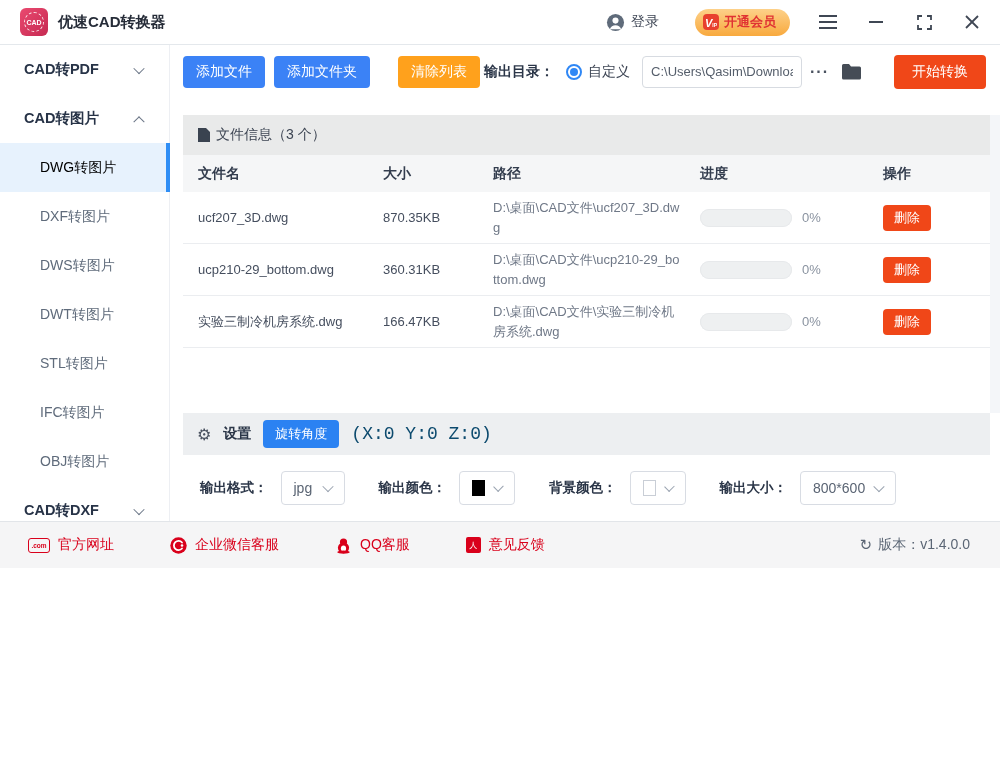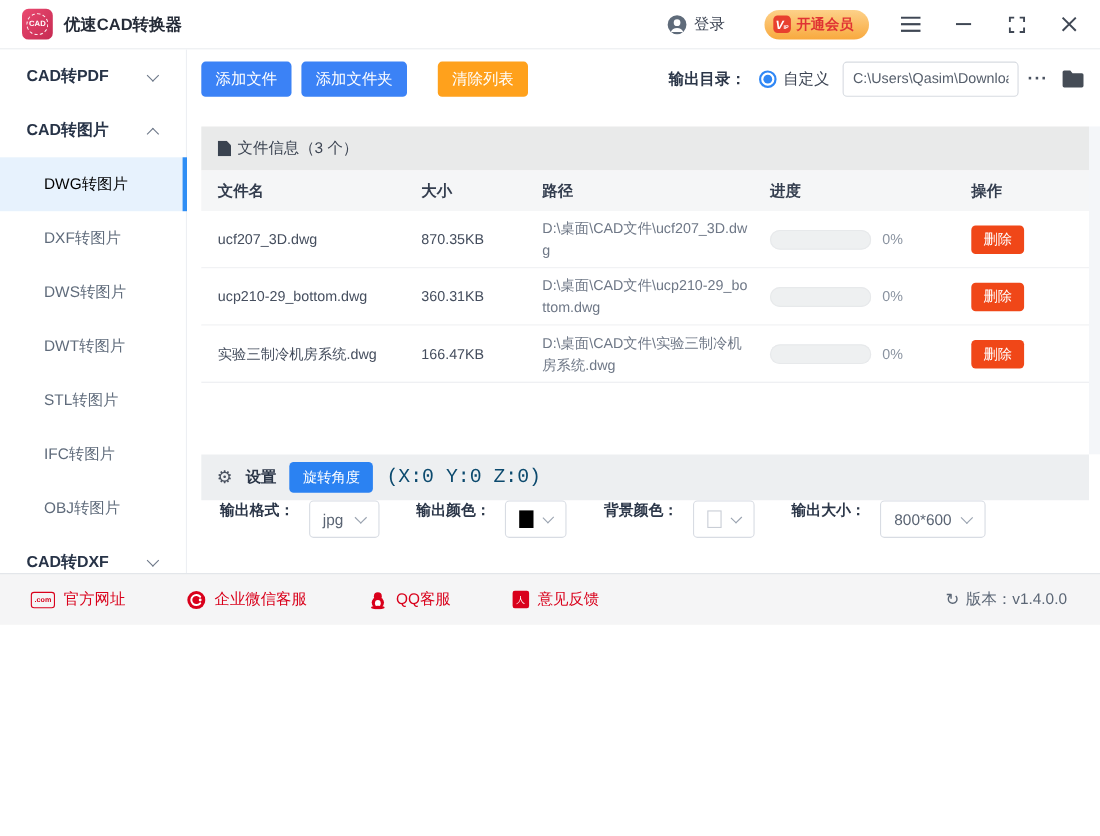--- a/index.html
+++ b/index.html
@@ -85,21 +85,21 @@
     font-size:13px; cursor:pointer; font-family:inherit; }
 
   
   .settings-bar { flex:0 0 42px; margin:0 10px 0 13px; background:#edeff1; display:flex; align-items:center;
     padding:0 14px; gap:12px; }
   .gear { font-size:16px; color:#4a5260; }
   .settings-label { font-size:14px; font-weight:600; color:#2b3648; }
   .btn.rotate { background:#2b82f2; height:28px; font-size:13px; padding:0 12px; }
   .rotation-vals { font-size:18px; color:#0c4a6e;font-family:Liberation Mono, monospace; }
 
-  .output-row { flex:0 0 66px; display:flex; padding-left:30px; gap:13px; background:#fff; }
+  .output-row { flex:0 0 66px; display:flex; align-items:center; padding-left:30px; gap:13px; background:#fff; }
   .opt-label { font-size:13.5px; font-weight:700; color:#2b3648; }
   .select { height:34px; border:1px solid #d8dce3; border-radius:4px; display:flex; align-items:center;
     padding:0 12px; gap:10px; font-size:14px; color:#5a6473; cursor:pointer; background:#fff; }
   .select .chev { border-color:#9aa3b0; }
   .swatch { width:16px; height:16px; }
   .swatch.bordered { border:1px solid #c9ced6; }
   .sel-gap { width:8px; }
 
   
   .footer { flex:0 0 47px; border-top:1px solid #e2e5e9; background:#f5f5f6; display:flex; align-items:center;
@@ -217,20 +217,21 @@
               <span class="dot"></span>
             </span>
           <span class="radio-label">自定义</span>
           <input class="path-input" value="C:\Users\Qasim\Downloads" style="">
           <span class="dots">···</span>
           <span class="folder">
             <svg width="21" height="17" viewBox="0 0 21 17">
               <path d="M1 2.5 a1.5 1.5 0 0 1 1.5 -1.5 h5.5 l2 2.5 h8.5 a1.5 1.5 0 0 1 1.5 1.5 v10 a1.5 1.5 0 0 1 -1.5 1.5 h-16 a1.5 1.5 0 0 1 -1.5 -1.5 z" fill="#454c56"></path>
             </svg>
           </span>
+          <button class="btn red-start">开始转换</button>
         </div>
       </div>
 
       <div class="table-zone">
         <div class="file-band">
           <span class="doc">
             <svg width="12" height="14" viewBox="0 0 12 14">
                 <path d="M0 0 h8 l4 4 v10 h-12 z" fill="#3a4350"></path>
               </svg>
           </span>

